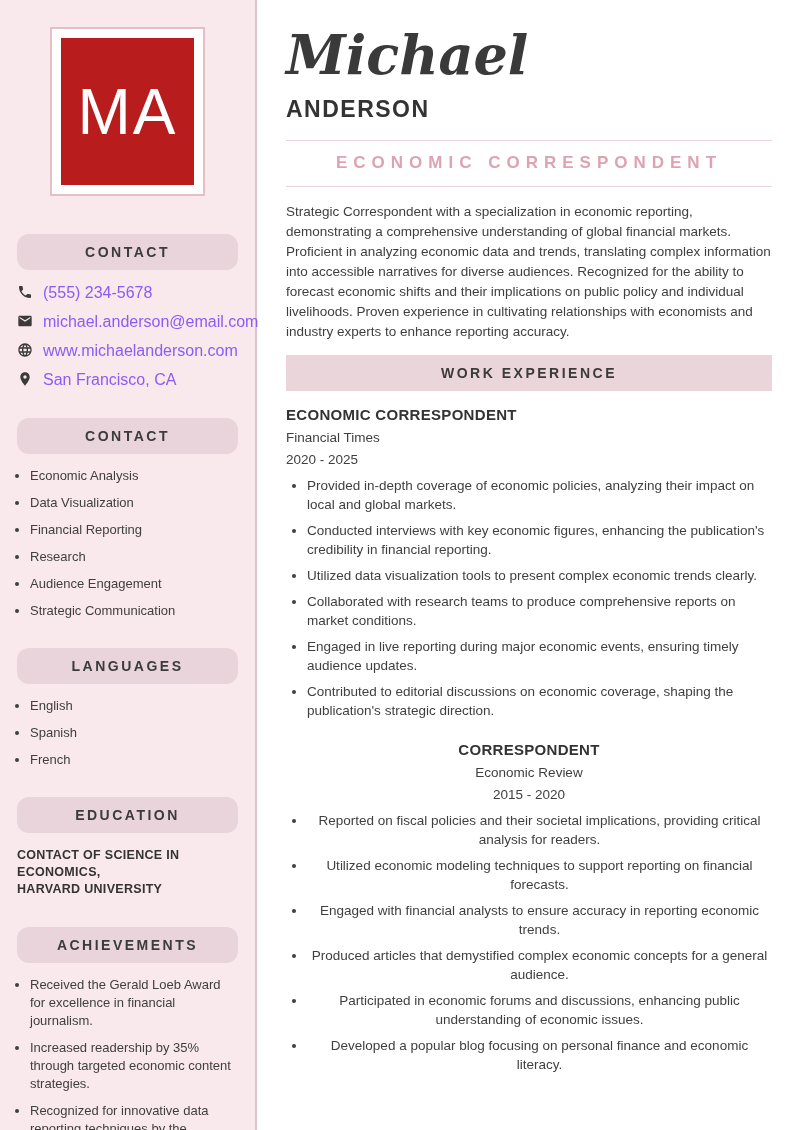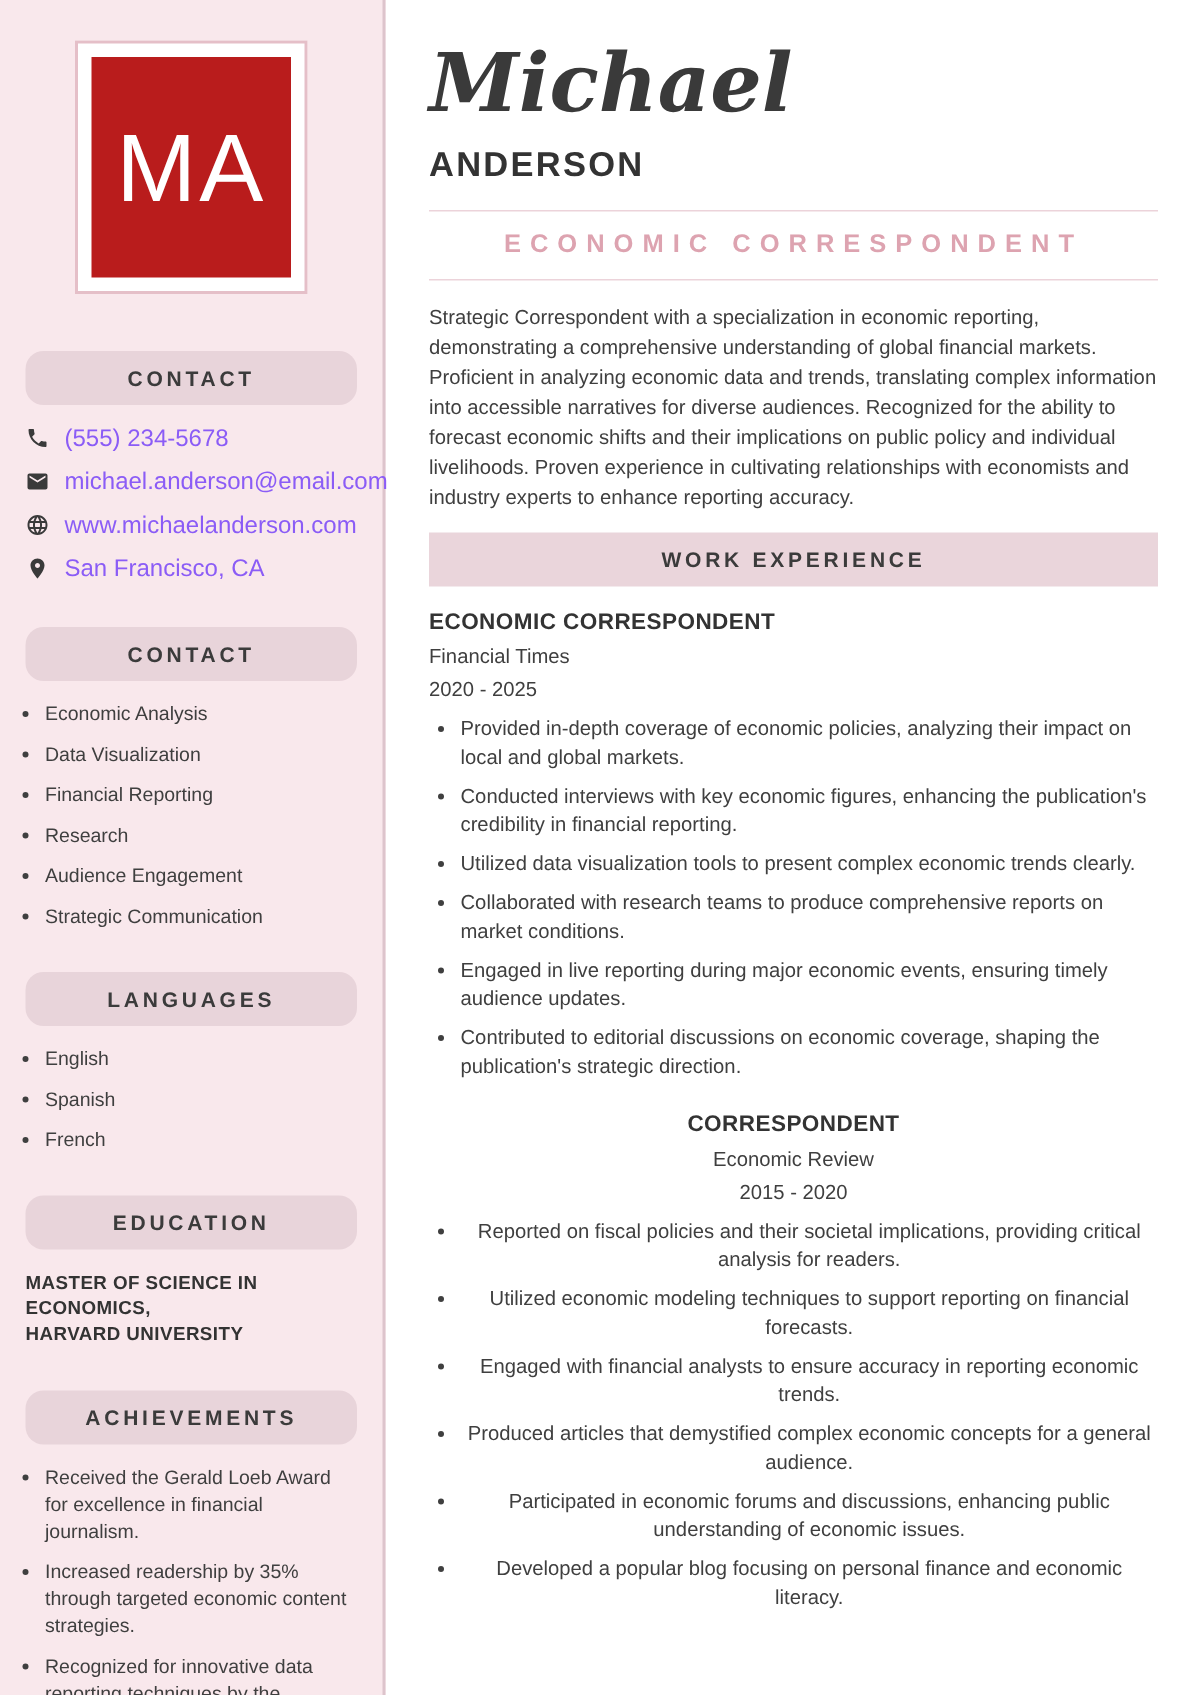--- a/index.html
+++ b/index.html
@@ -215,21 +215,21 @@
 
     <div class="side-band mt">LANGUAGES</div>
     <ul class="bullet-list">
         <li>English</li>
         <li>Spanish</li>
         <li>French</li>
       </ul>
 
     <div class="side-band mt">EDUCATION</div>
     <div class="edu-entry">
-      <div>MASTER OF SCIENCE IN ECONOMICS,</div>
+      <div>CONTACT OF SCIENCE IN ECONOMICS,</div>
       <div>HARVARD UNIVERSITY</div>
     </div>
 
     <div class="side-band mt">ACHIEVEMENTS</div>
     <ul class="ach-list">
         <li>Received the Gerald Loeb Award for excellence in financial journalism.</li>
         <li>Increased readership by 35% through targeted economic content strategies.</li>
         <li>Recognized for innovative data reporting techniques by the Economic Journalism Association.</li>
       </ul>
 

